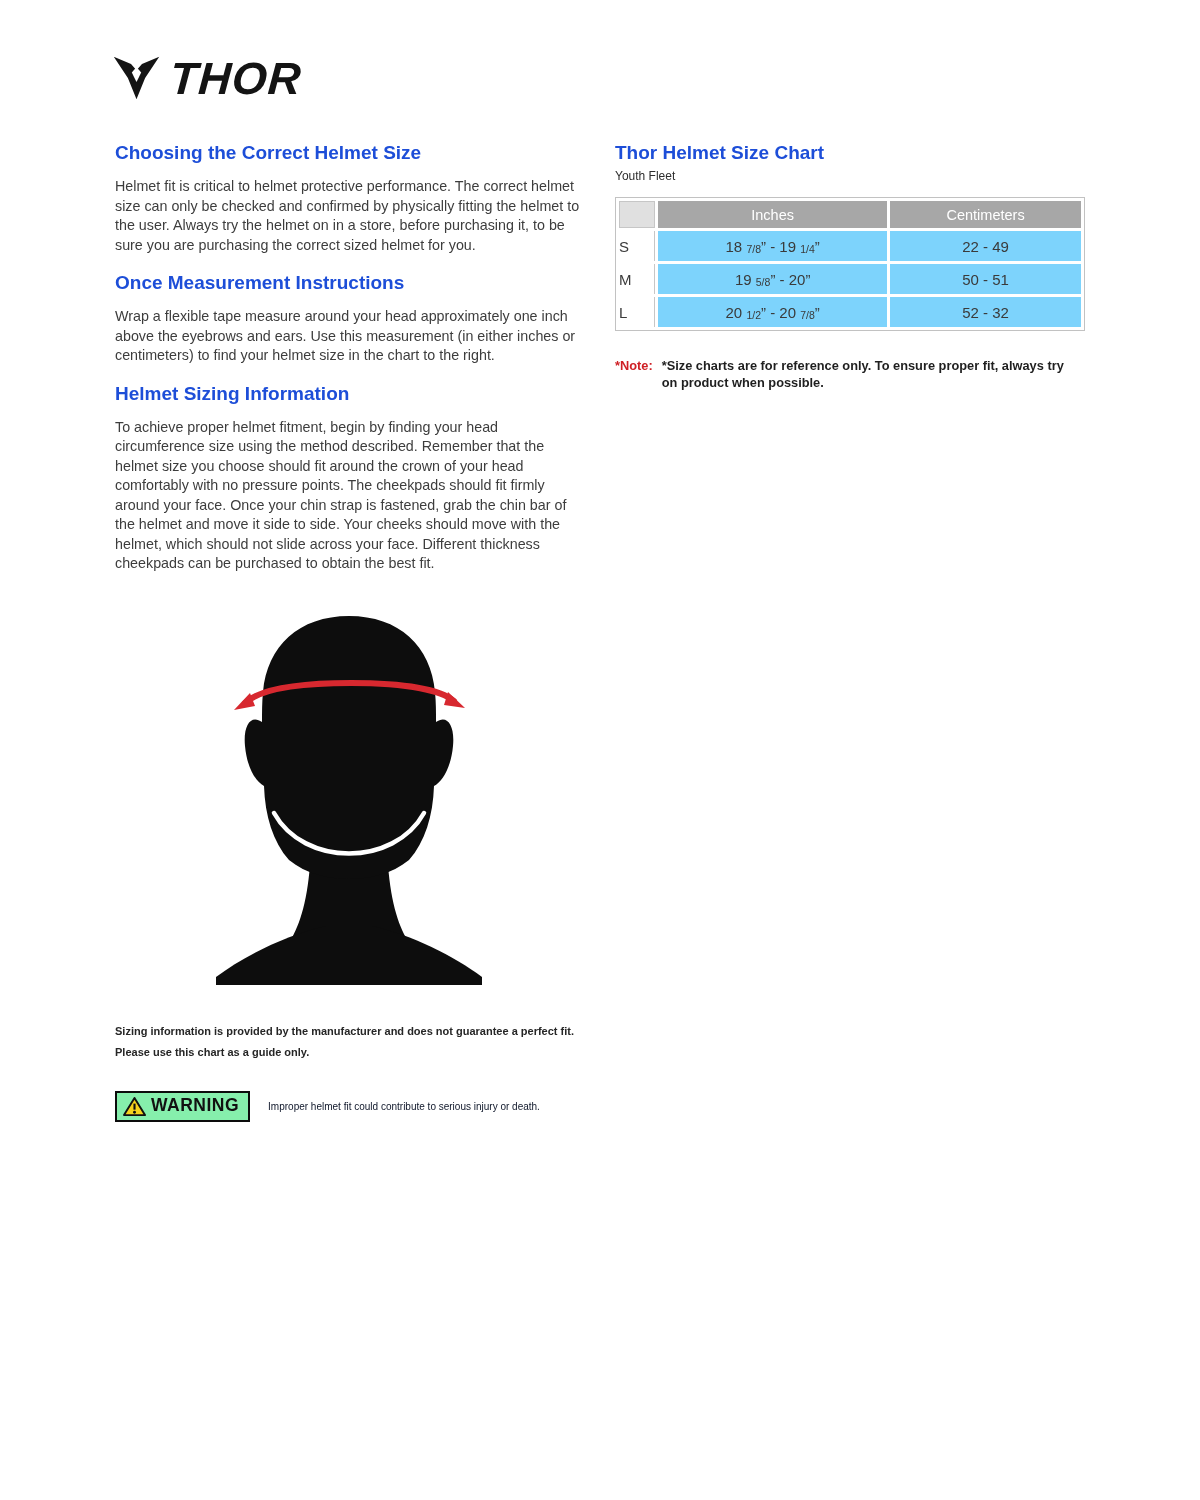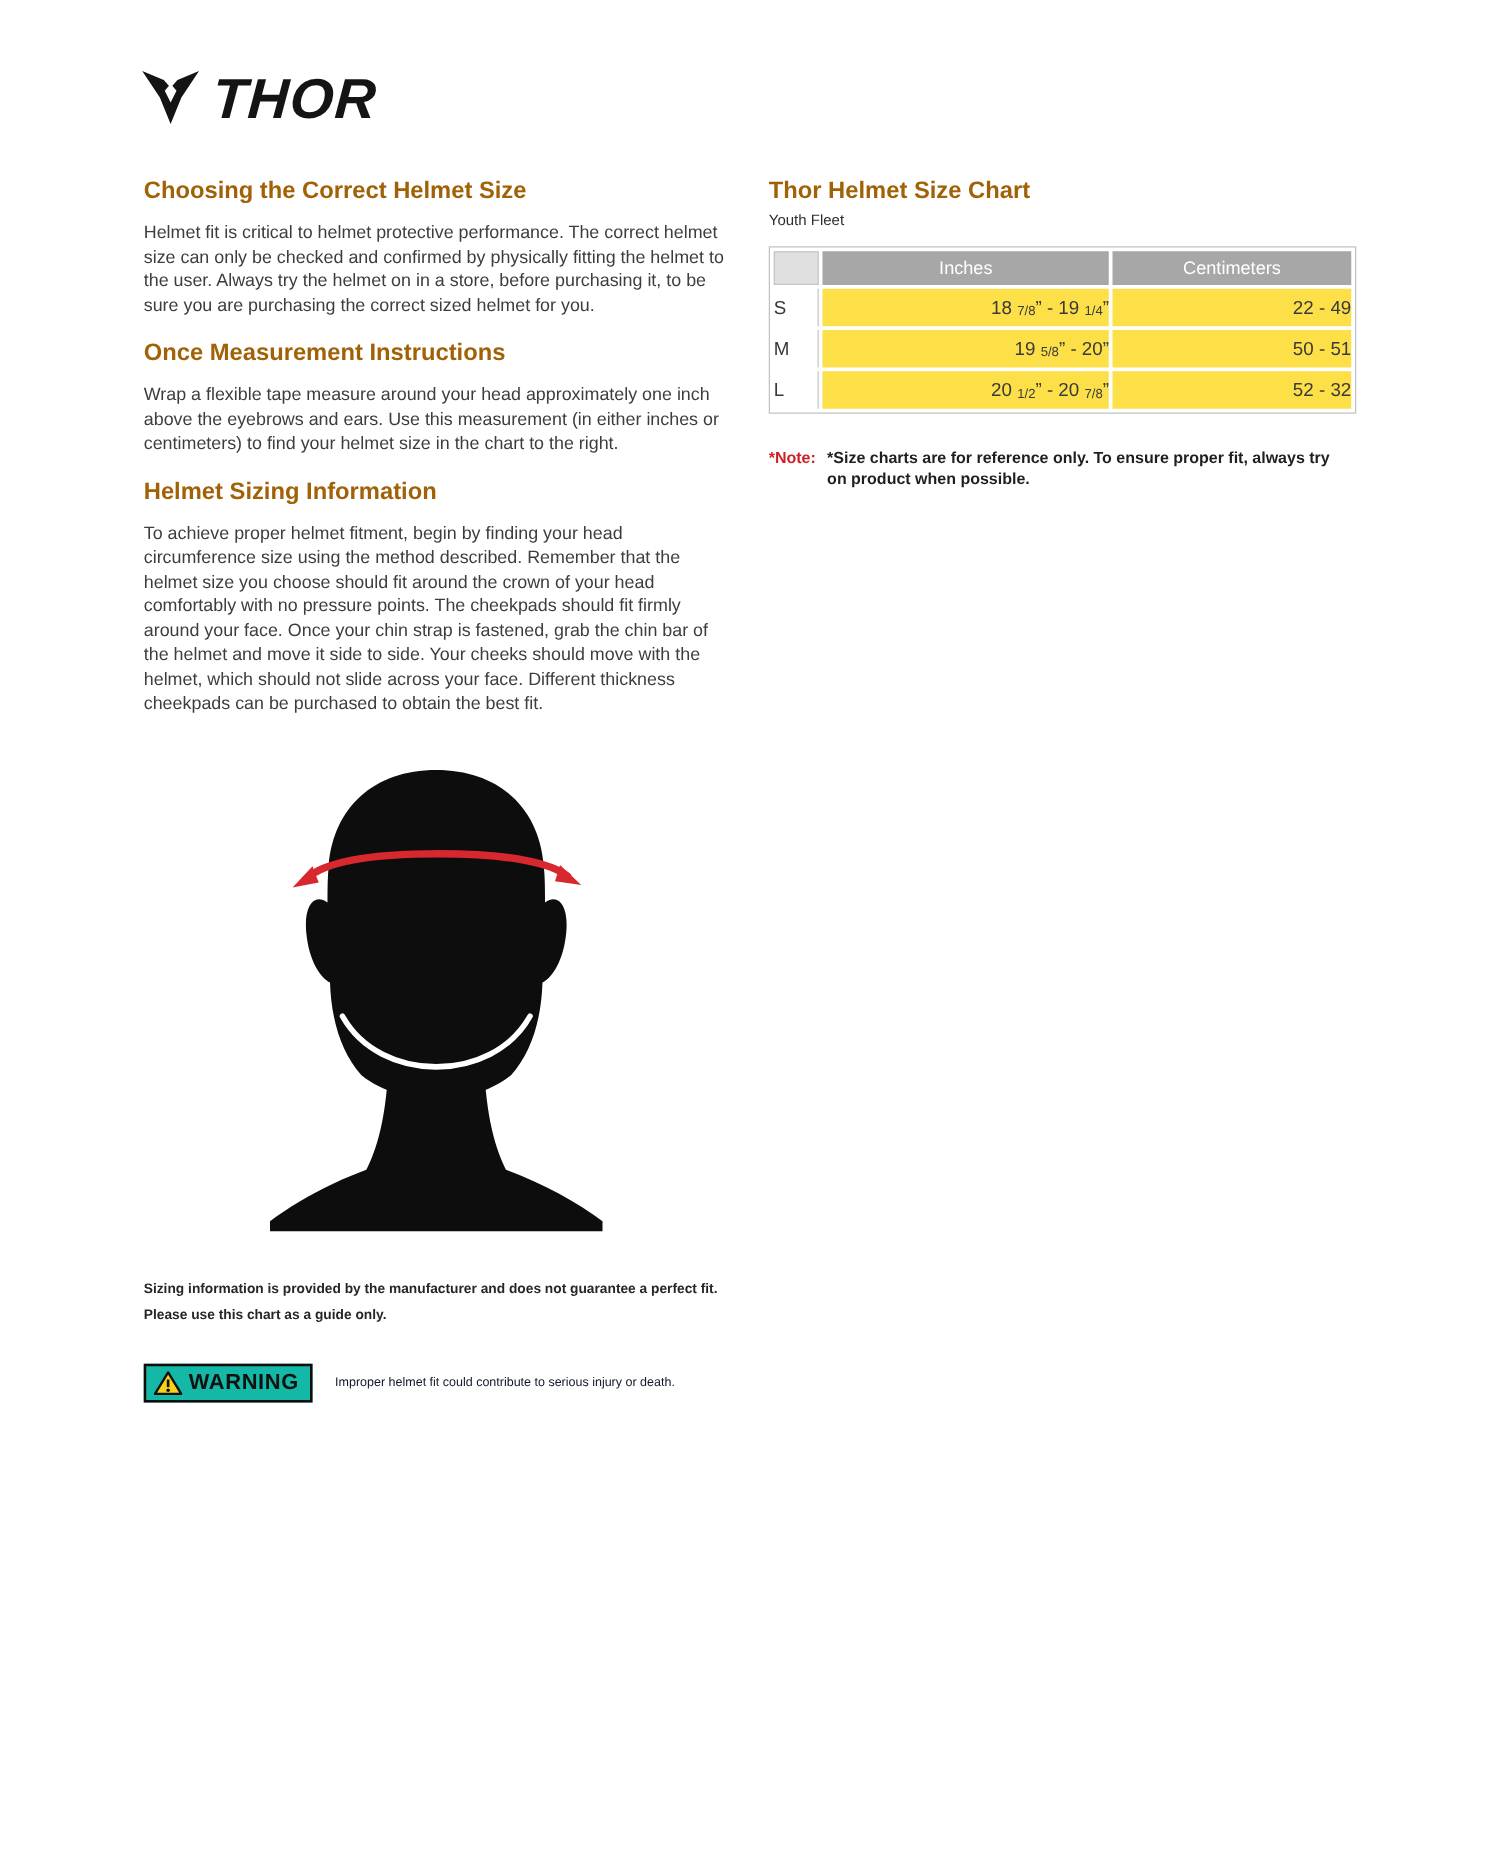--- a/index.html
+++ b/index.html
@@ -17,36 +17,36 @@
   .wordmark {
     font-size: 45px; font-weight: bold; font-style: italic;
     letter-spacing: 1px; color: #141414; transform: skewX(-4deg);
     line-height: 1;
   }
 
   
   .col-left  { position: absolute; left: 115px; top: 142px; width: 470px; }
   .col-right { position: absolute; left: 615px; top: 142px; width: 472px; }
 
-  h2 { margin: 0; font-size: 19px; line-height: 22px; color: #a16207; font-weight: bold; }
+  h2 { margin: 0; font-size: 19px; line-height: 22px; color: #1d4ed8; font-weight: bold; }
   .sec p { margin: 13px 0 0 0; font-size: 14.3px; line-height: 19.5px; color: #3d3d3d; }
   .sec.spaced h2 { margin-top: 17px; }
 
   
   .head-figure { margin: 30px 0 0 99px; width: 280px; height: 385px; }
 
   
   .disclaimer {
     margin-top: 32px; width: 462px;
     font-size: 11px; font-weight: bold; line-height: 21px; color: #262626;
   }
   .warning-row { margin-top: 28px; display: flex; align-items: center; gap: 18px; }
   .warning-box {
     display: flex; align-items: center; gap: 5px;
-    border: 2px solid #0c0c0c; background: #14b8a6;
+    border: 2px solid #0c0c0c; background: #86efac;
     padding: 3px 9px 3px 6px;
   }
   .warning-box .warning-word {
     font-size: 17.5px; font-weight: bold; color: #111; letter-spacing: 0.5px; line-height: 1.1;
   }
   .warning-text { font-size: 10px; color: #0f172a; }
 
   
   .chart-subtitle { margin-top: 3px; font-size: 12px; line-height: 19px; color: #2d2d2d; }
   .table-wrap { margin-top: 11px; border: 1px solid #c2c2c2; width: 470px; box-sizing: border-box; }
@@ -62,21 +62,21 @@
   .cell-head {
     background: #a7a7a7; color: #ffffff; font-weight: bold;
     font-size: 14.5px; text-align: center; height: 25px;
   }
   .cell-label {
     background: #ffffff; border-right: 1px solid #c6c6c6;
     text-align: left; padding-left: 10px;
     font-size: 15px; color: #3a3a3a; height: 30px;
   }
   .cell-data {
-    background: #fde047; text-align: right;
+    background: #7dd3fc; text-align: center;
     font-size: 15px; color: #3a3a3a; height: 20px;
   }
   .frac { font-size: 10.5px; vertical-align: -1px; }
 
   .note { margin-top: 26px; display: flex; gap: 9px; font-size: 12.8px; font-weight: bold; line-height: 17px; }
   .note-label { color: #cf2026; white-space: nowrap; }
   .note-text { color: #1f1f1f; max-width: 408px; }
 </style>
 </head>
 <body>

